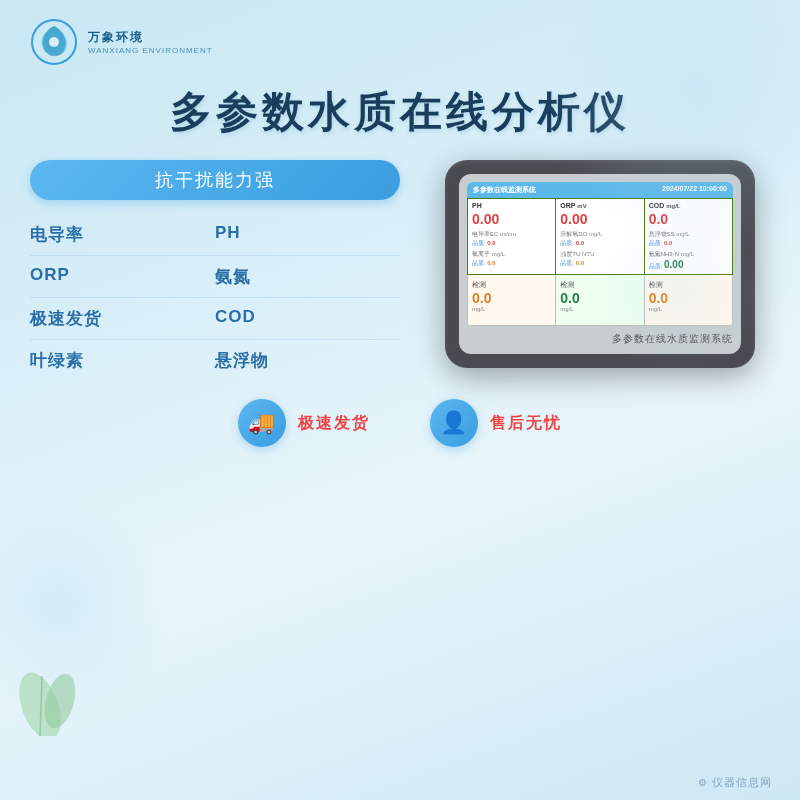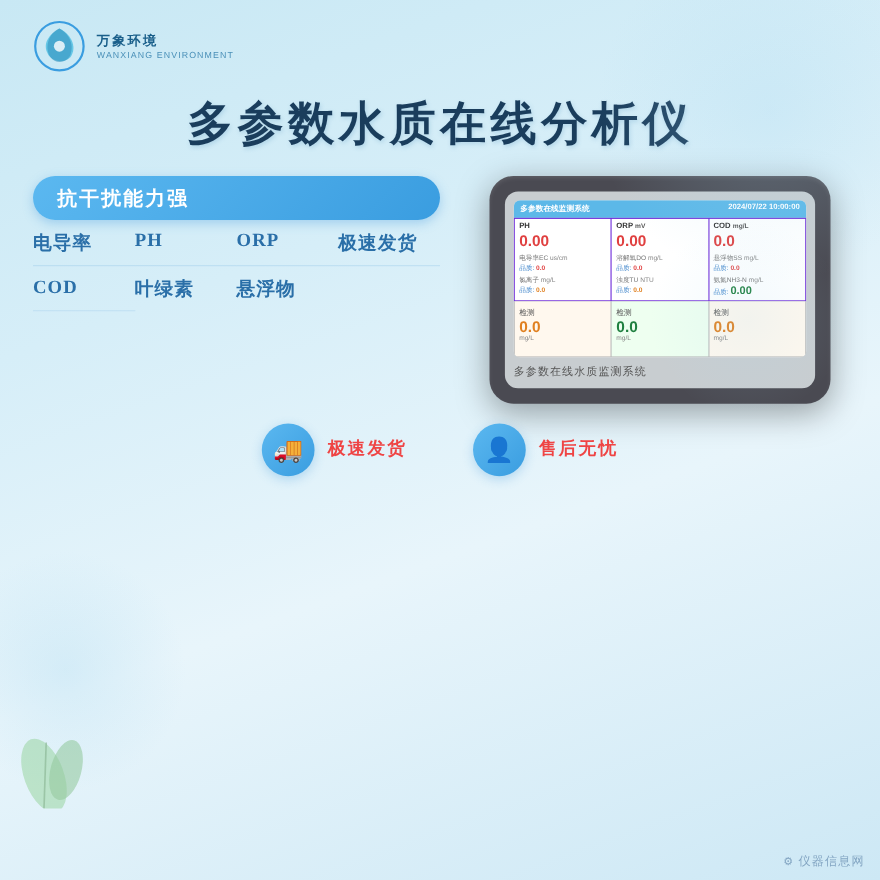--- a/index.html
+++ b/index.html
@@ -80,41 +80,41 @@
       display: flex;
       flex-direction: column;
       gap: 0px;
     }
 
     .tag-highlight {
       display: inline-block;
       background: linear-gradient(135deg, #5bb8f0, #3a9de0);
       color: #fff;
       font-size: 18px;
-      font-weight: 700;
+      font-weight: 400;
       padding: 8px 22px;
       border-radius: 25px;
-      margin-bottom: 0;
+      margin-bottom: 14px;
       letter-spacing: 2px;
       box-shadow: 0 3px 10px rgba(60,150,220,0.35);
+      text-align: center;
     }
 
     .sub-tag {
       font-size: 17px;
       color: #2a5a80;
       font-weight: 600;
       margin-bottom: 18px;
       letter-spacing: 1px;
     }
 
     .param-grid {
       display: grid;
-      grid-template-columns: 1fr 1fr 1fr 1fr;
+      grid-template-columns: 1fr 1fr;
       gap: 0;
-      font-family: Liberation Serif, serif;
     }
     .param-item {
       font-size: 17px;
       color: #2a6fa8;
       font-weight: 600;
       padding: 9px 0;
       letter-spacing: 1px;
       border-bottom: 1px solid rgba(100,170,220,0.2);
     }
     .param-item:nth-last-child(-n+2) {
@@ -153,21 +153,21 @@
       display: flex;
       justify-content: space-between;
       font-size: 7px;
       color: #fff;
       font-weight: 600;
     }
     .screen-grid {
       display: grid;
       grid-template-columns: 1fr 1fr 1fr;
       gap: 1px;
-      background: #6d28d9;
+      background: #4d7c0f;
       padding: 1px;
     }
     .screen-cell {
       background: #fff;
       padding: 3px 4px;
       min-height: 50px;
     }
     .cell-header {
       font-size: 7px;
       font-weight: 700;
@@ -215,21 +215,21 @@
     .screen-cell-green {
       background: #eefff0;
     }
     .cell-value-green {
       font-size: 14px;
       font-weight: 700;
       color: #208040;
     }
 
     .device-label {
-      text-align: left;
+      text-align: right;
       color: #555;
       font-size: 10px;
       margin-top: 6px;
       letter-spacing: 1px;
     }
 
     
     .bottom-bar {
       display: flex;
       justify-content: center;
@@ -257,21 +257,21 @@
       font-size: 16px;
       font-weight: 700;
       color: #ef4444;
       letter-spacing: 2px;
     }
 
     
     .footer-watermark {
       position: absolute;
       bottom: 10px;
-      right: 14px;
+      right: 28px;
       font-size: 11px;
       color: rgba(80,120,160,0.6);
       letter-spacing: 1px;
     }
 
     
     .leaf-deco {
       position: absolute;
       bottom: 60px;
       left: 10px;
@@ -312,20 +312,21 @@
 <div class="main-title">多参数水质在线分析仪</div>
 
 <div class="content-area">
 
   <div class="left-panel">
     <div class="tag-highlight">抗干扰能力强</div>
     <div class="param-grid">
       <div class="param-item">电导率</div>
       <div class="param-item">PH</div>
       <div class="param-item">ORP</div>
+      <div class="param-item">氨氮</div>
       <div class="param-item">极速发货</div>
       <div class="param-item">COD</div>
       <div class="param-item">叶绿素</div>
       <div class="param-item">悬浮物</div>
     </div>
   </div>
 
   <div class="right-panel">
     <div class="device-outer">
       <div class="device-screen-wrap">

